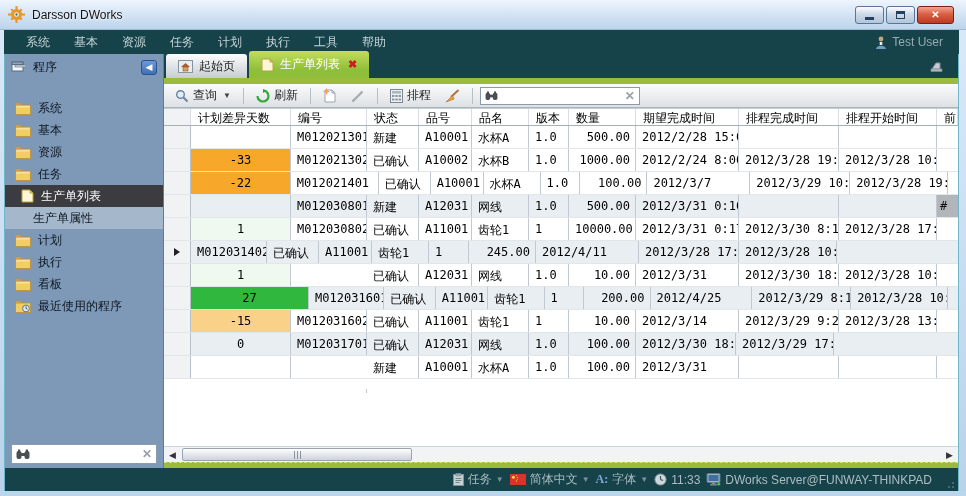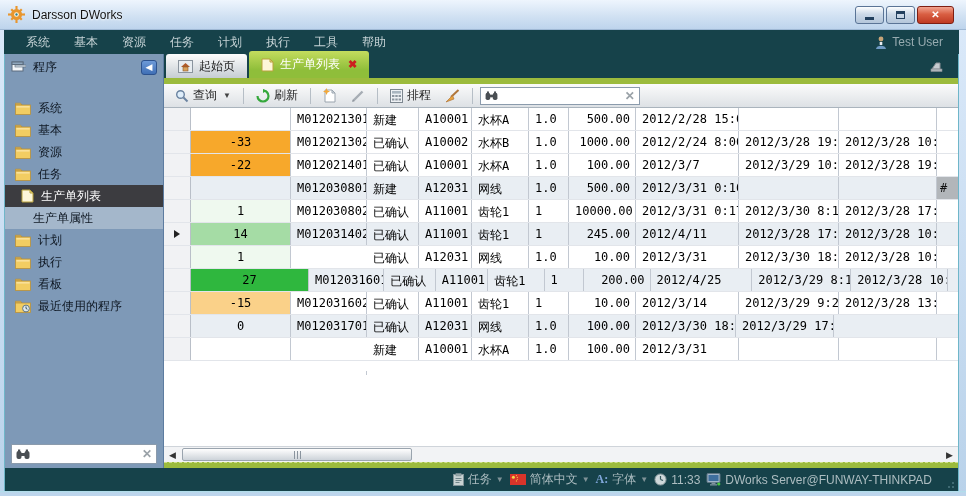--- a/index.html
+++ b/index.html
@@ -431,20 +431,34 @@
               <rect x="9.8" y="0.5" width="2.2" height="3" fill="#4a4f54"></rect>
             </svg>
           </span>
           <input value="" style="">
           <span class="clear-x">✕</span>
         </span>
       </div>
 
       <div class="tablewrap">
         <div class="grid">
+          <div class="t-head" id="t-head">
+              <div class="hc sel-col"></div>
+              <div class="hc" style="width: 100px;">计划差异天数</div>
+              <div class="hc" style="width: 76px;">编号</div>
+              <div class="hc" style="width: 52px;">状态</div>
+              <div class="hc" style="width: 53px;">品号</div>
+              <div class="hc" style="width: 57px;">品名</div>
+              <div class="hc" style="width: 40px;">版本</div>
+              <div class="hc" style="width: 67px;">数量</div>
+              <div class="hc" style="width: 103px;">期望完成时间</div>
+              <div class="hc" style="width: 100px;">排程完成时间</div>
+              <div class="hc" style="width: 98px;">排程开始时间</div>
+              <div class="hc last-cell">前</div>
+            </div>
           <div id="t-body">
               <div class="t-row">
                 <div class="cell sel-col"></div>
                 <div class="cell diff-cell" style="width: 100px;"></div>
                 <div class="cell" style="width: 76px;">M012021301</div>
                 <div class="cell" style="width: 52px;">新建</div>
                 <div class="cell" style="width: 53px;">A10001</div>
                 <div class="cell" style="width: 57px;">水杯A</div>
                 <div class="cell" style="width: 40px;">1.0</div>
                 <div class="cell qty-cell" style="width: 67px;">500.00</div>
@@ -463,21 +477,21 @@
                 <div class="cell" style="width: 40px;">1.0</div>
                 <div class="cell qty-cell" style="width: 67px;">1000.00</div>
                 <div class="cell" style="width: 103px;">2012/2/24 8:00</div>
                 <div class="cell" style="width: 100px;">2012/3/28 19:10</div>
                 <div class="cell" style="width: 98px;">2012/3/28 10:52</div>
                 <div class="cell last-cell"></div>
               </div>
               <div class="t-row">
                 <div class="cell sel-col"></div>
                 <div class="cell diff-cell" style="width: 100px; background: rgb(247, 168, 43);">-22</div>
-                <div class="cell" style="width: 76px;">M012021401</div>
+                <div class="cell" style="width: 88px;">M012021401</div>
                 <div class="cell" style="width: 52px;">已确认</div>
                 <div class="cell" style="width: 53px;">A10001</div>
                 <div class="cell" style="width: 57px;">水杯A</div>
                 <div class="cell" style="width: 40px;">1.0</div>
                 <div class="cell qty-cell" style="width: 67px;">100.00</div>
                 <div class="cell" style="width: 103px;">2012/3/7</div>
                 <div class="cell" style="width: 100px;">2012/3/29 10:20</div>
                 <div class="cell" style="width: 98px;">2012/3/28 19:10</div>
                 <div class="cell last-cell"></div>
               </div>
@@ -506,21 +520,20 @@
                 <div class="cell qty-cell" style="width: 67px;">10000.00</div>
                 <div class="cell" style="width: 103px;">2012/3/31 0:17</div>
                 <div class="cell" style="width: 100px;">2012/3/30 8:15</div>
                 <div class="cell" style="width: 98px;">2012/3/28 17:13</div>
                 <div class="cell last-cell"></div>
               </div>
               <div class="t-row shaded">
                 <div class="cell sel-col">
                   <span class="row-marker"></span>
                 </div>
-                <div class="cell diff-cell" style="width: 100px; background: rgb(165, 220, 165);">14</div>
                 <div class="cell" style="width: 76px;">M012031402</div>
                 <div class="cell" style="width: 52px;">已确认</div>
                 <div class="cell" style="width: 53px;">A11001</div>
                 <div class="cell" style="width: 57px;">齿轮1</div>
                 <div class="cell" style="width: 40px;">1</div>
                 <div class="cell qty-cell" style="width: 67px;">245.00</div>
                 <div class="cell" style="width: 103px;">2012/4/11</div>
                 <div class="cell" style="width: 100px;">2012/3/28 17:13</div>
                 <div class="cell" style="width: 98px;">2012/3/28 10:52</div>
                 <div class="cell last-cell"></div>

